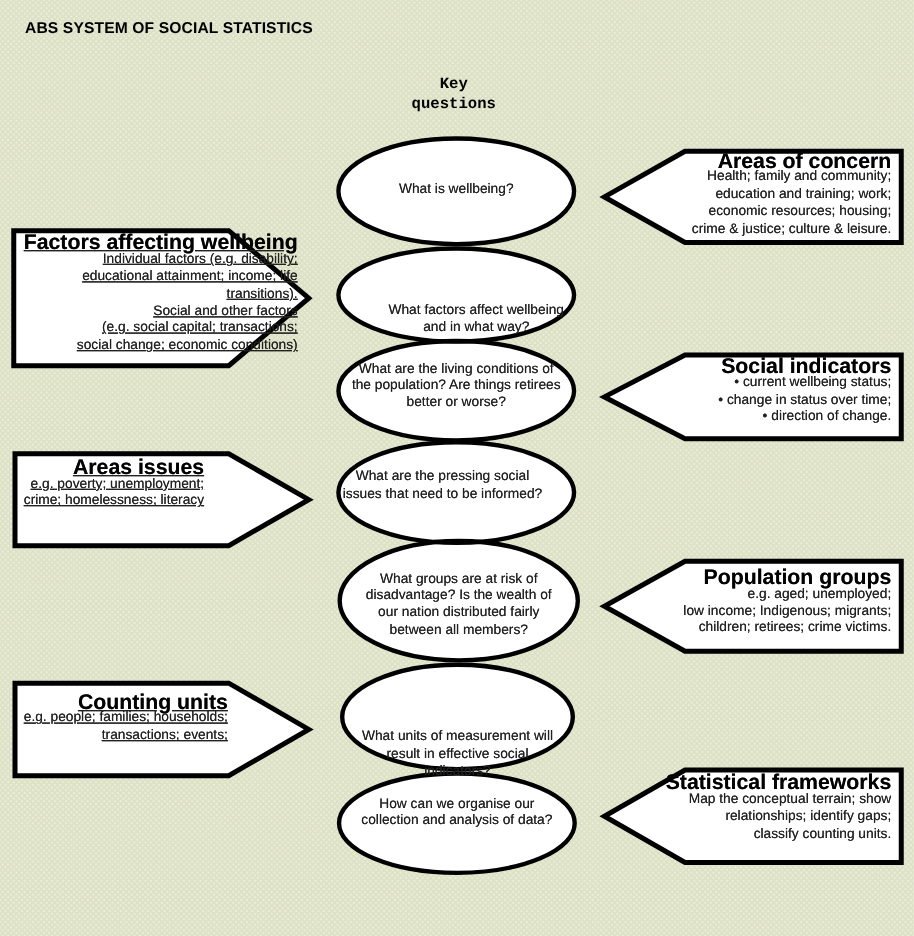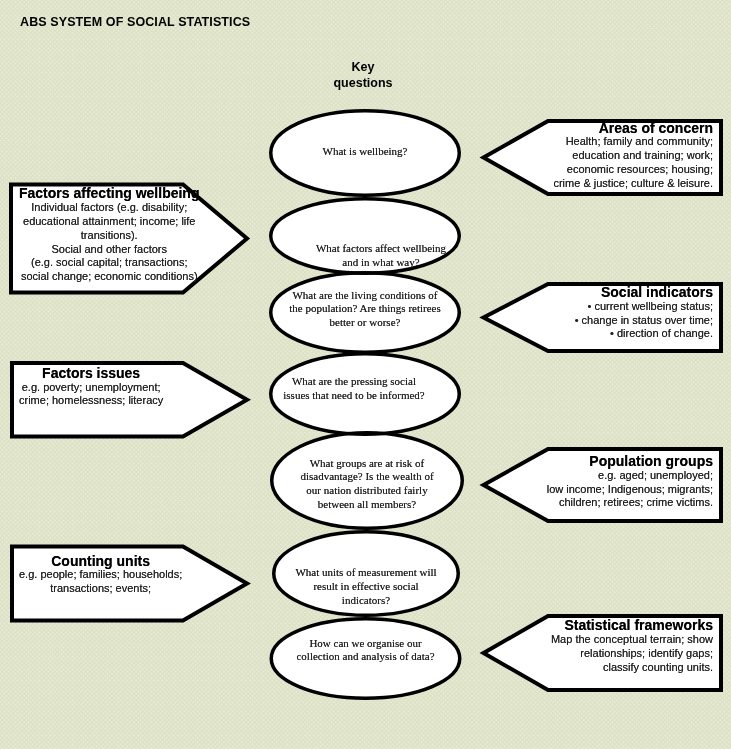--- a/index.html
+++ b/index.html
@@ -20,37 +20,37 @@
   .callout { white-space:normal; }
   .callout-body { white-space:pre-line; }
   .page-title {
     position:absolute; left:20px; top:15px;
     font-size:12.5px; font-weight:bold; color:#000; letter-spacing:0.1px;
     white-space:nowrap;
   }
   .col-header {
     position:absolute; left:363px; top:59px; transform:translateX(-50%);
     font-size:12.5px; font-weight:bold; color:#000;
-    line-height:16.3px; text-align:center; white-space:pre-line;
+    line-height:16.3px; text-align:center; white-space:pre-line;font-family:Liberation Mono, monospace;
   }
-  .q-label { text-align:center; transform:translateX(-50%); width:200px;font-family:Liberation Serif, serif; }
+  .q-label { text-align:center; transform:translateX(-50%); width:200px; }
   .q1 { left:365px;   top:144.5px; }
   .q2 { left:381px;   top:222px;margin-top:20px; }
   .q3 { left:365px;   top:288.5px; }
   .q4 { left:354px;   top:375.4px; }
   .q5 { left:367px;   top:456.6px; }
-  .q6 { left:366px;   top:566px; }
+  .q6 { left:366px;   top:583px; }
   .q7 { left:365.5px; top:636.7px; }
-  .callout-title { font-weight:bold; color:#000; font-size:14px; }
+  .callout-title { font-weight:bold; color:#000; font-size:17px; }
   .rc { right:18px; text-align:right; }
   .rc1 { top:121.5px; }
   .rc2 { top:286.1px; }
   .rc3 { top:455px; }
   .rc4 { top:619.3px; }
-  .lc { left:19px; text-align:center; }
+  .lc { left:19px; text-align:right;text-decoration:underline; }
   .lc1 { top:187.4px; }
   .lc2 { top:366.9px; }
   .lc3 { top:554.6px; }
 </style>
 </head>
 <body>
 
 <div class="stage">
 
   <svg class="shapes" width="731" height="749" viewBox="0 0 731 749">
@@ -118,21 +118,21 @@
   <div class="txt callout lc lc1">
     <div class="callout-title">Factors affecting wellbeing</div>
     <div class="callout-body">Individual factors (e.g. disability;
 educational attainment; income; life
 transitions).
 Social and other factors
 (e.g. social capital; transactions;
 social change; economic conditions)</div>
   </div>
   <div class="txt callout lc lc2">
-    <div class="callout-title">Factors issues</div>
+    <div class="callout-title">Areas issues</div>
     <div class="callout-body">e.g. poverty; unemployment;
 crime; homelessness; literacy</div>
   </div>
   <div class="txt callout lc lc3">
     <div class="callout-title">Counting units</div>
     <div class="callout-body">e.g. people; families; households;
 transactions; events;</div>
   </div>
 
   <div class="txt callout rc rc1">

